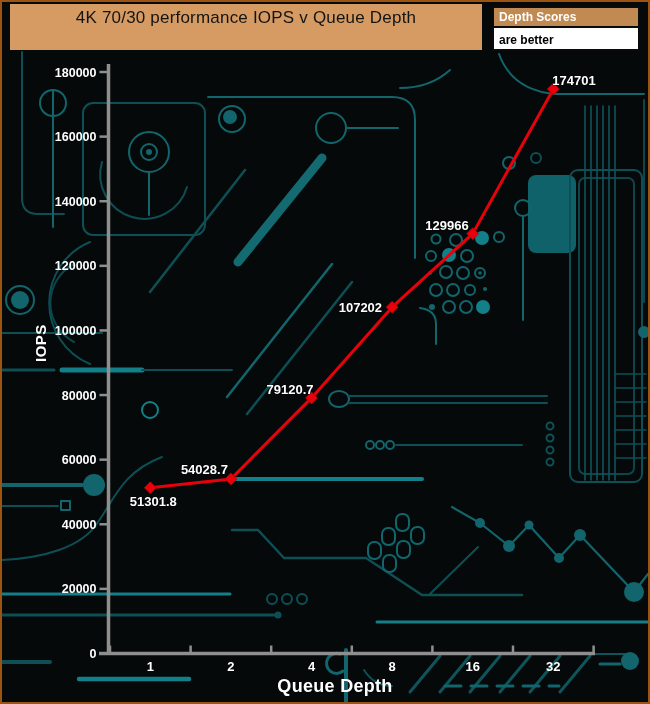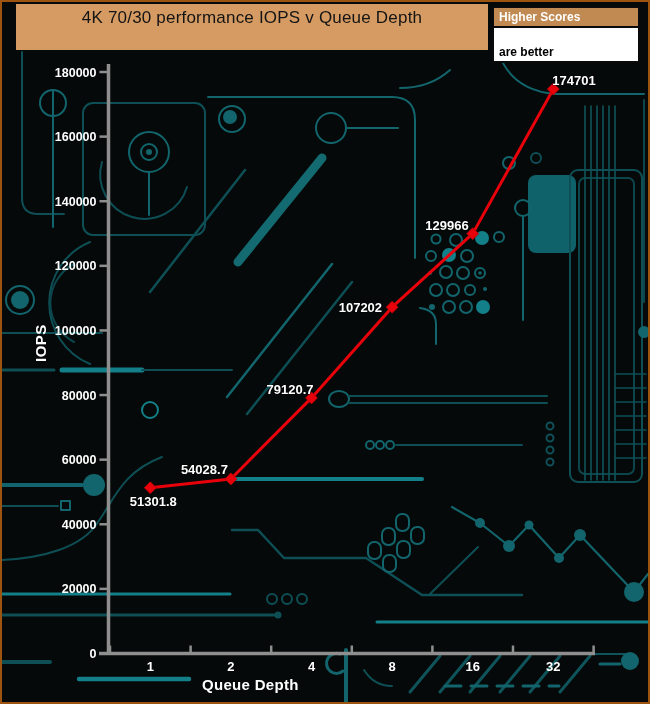--- a/index.html
+++ b/index.html
@@ -8,42 +8,42 @@
     width:650px;height:704px;
     background:#060909;
     border:2px solid #9d5410;
     box-sizing:border-box;
     overflow:hidden;
     font-family:"Liberation Sans", sans-serif;
   }
   #circuit-bg{position:absolute;left:0;top:0;}
   
   .title-box{
-    position:absolute;left:14px;top:2px;width:472px;height:46px;
+    position:absolute;left:8px;top:2px;width:472px;height:46px;
     background:#d59b63;color:#141414;text-align:center;
   }
   .title-box .t1{font-size:17px;padding-top:4px;letter-spacing:.2px;}
   .title-box .t2{font-size:13.5px;padding-top:2px;}
   .score-note{position:absolute;left:490px;top:4px;width:148px;}
   .score-note .row1{
     background:#c08a52;border:2px solid #0a0a0a;color:#ffffff;
     font-size:12px;font-weight:bold;height:16px;line-height:16px;padding:1px 0 1px 5px;
   }
   .score-note .row2{
     background:#ffffff;border:2px solid #0a0a0a;border-top:none;color:#000000;
-    font-size:12px;font-weight:bold;height:15px;line-height:15px;padding:17px 0 1px 5px;
+    font-size:12px;font-weight:bold;height:15px;line-height:15px;padding:5px 0 1px 5px;
   }
   
   .ylab{
     position:absolute;left:30px;top:360px;color:#fff;font-weight:bold;font-size:15px;
     transform:rotate(-90deg);transform-origin:left top;letter-spacing:.5px;
   }
   .xlab{
-    position:absolute;left:200px;top:674px;width:266px;
-    color:#fff;font-weight:bold;font-size:15px;letter-spacing:.3px;
+    position:absolute;left:200px;top:674px;width:266px;text-align:center;
+    color:#fff;font-weight:bold;font-size:18px;letter-spacing:.3px;
   }
   
   text.axis-tick{fill:#ffffff;font-family:"Liberation Sans",sans-serif;font-weight:bold;font-size:12.5px;}
   text.x-tick{fill:#ffffff;font-family:"Liberation Sans",sans-serif;font-weight:bold;font-size:13px;}
   text.dlabel{fill:#ffffff;font-family:"Liberation Sans",sans-serif;font-weight:bold;font-size:13px;
     paint-order:stroke;stroke:#000;stroke-width:.6px;}
 </style>
 </head>
 <body>
 
@@ -197,21 +197,21 @@
       <circle cx="628" cy="659" r="9" fill="#12656c" stroke="none"></circle>
       <path d="M390,684 Q372,684 362,668"></path>
     </g>
   </svg>
 
   <div class="title-box">
     <div class="t1">4K 70/30 performance IOPS v Queue Depth</div>
   </div>
 
   <div class="score-note">
-    <div class="row1">Higher Scores</div>
+    <div class="row1">Depth Scores</div>
     <div class="row2">are better</div>
   </div>
 
   <div class="ylab">IOPS</div>
   <div class="xlab">Queue Depth</div>
 
   <svg id="chart" width="646" height="700" viewBox="0 0 646 700" style="position:absolute;left:0;top:0;">
       <line x1="106.5" y1="62" x2="106.5" y2="651.5" stroke="#8f8f8f" stroke-width="3.5"></line>
       <line x1="97" y1="651.5" x2="593" y2="651.5" stroke="#8f8f8f" stroke-width="3.5"></line>
       <line x1="97.5" y1="651.5" x2="106.5" y2="651.5" stroke="#8f8f8f" stroke-width="2.5"></line>

